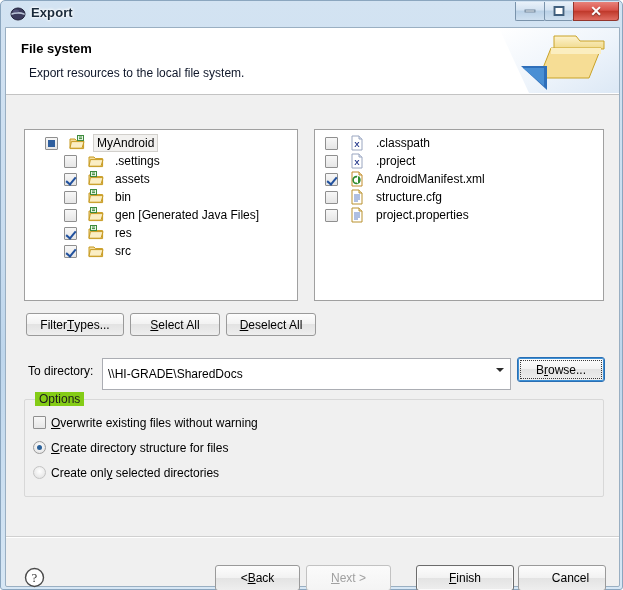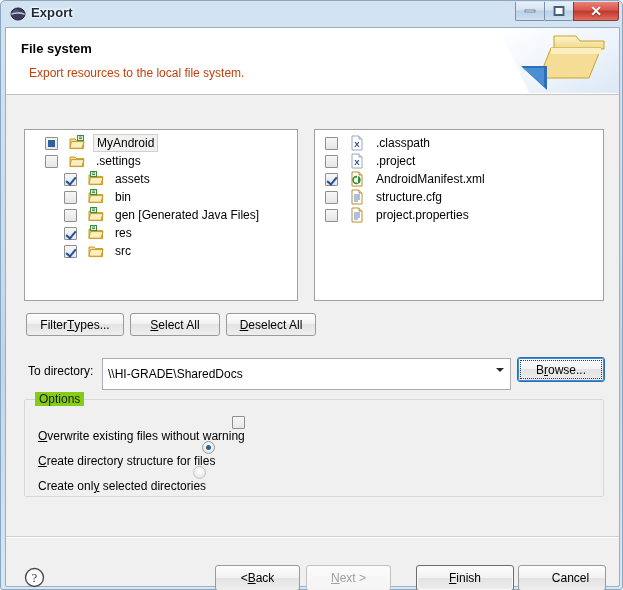--- a/index.html
+++ b/index.html
@@ -90,21 +90,21 @@
     background: #ffffff;
     border-bottom: 1px solid #c3c3c3;
     overflow: hidden;
   }
   .banner-title {
     position: absolute; left: 15px; top: 13px;
     font-size: 13px; font-weight: bold; color: #000;
   }
   .banner-sub {
     position: absolute; left: 23px; top: 38px;
-    font-size: 12px; color: #c2410c;
+    font-size: 12px; color: #0f172a;
   }
   .banner-art {
     position: absolute; right: 0; top: 0; width: 120px; height: 65px;
   }
 
   
   .body { position: absolute; left: 0; top: 67px; right: 0; bottom: 0; }
 
   
   .panel {
@@ -219,21 +219,21 @@
     position: absolute; left: 18px; top: 304px; width: 580px; height: 98px;
     box-sizing: border-box;
     border: 1px solid #d8d8d8;
     border-radius: 2px;
   }
   .group-title {
     position: absolute; left: 10px; top: -8px;
     background: #84cc16; padding: 0 4px; font-size: 12px; color: #1c1c1c;
   }
   .opt {
-    position: absolute; left: 8px; display: flex; align-items: flex-end; font-size: 12px; flex-direction: column;
+    position: absolute; left: 8px; display: flex; align-items: flex-start; font-size: 12px;
   }
   #opt1 { top: 16px; } #opt2 { top: 41px; } #opt3 { top: 66px; }
   .opt .txt { margin-left: 5px; }
   .radio {
     width: 13px; height: 13px; box-sizing: border-box; border-radius: 50%;
     border: 1px solid #9b9b9b;
     background: radial-gradient(circle at 50% 40%, #ffffff 0%, #e8e8e8 70%, #dcdcdc 100%);
     position: relative; flex: 0 0 auto;
   }
   .radio.sel::after {
@@ -331,21 +331,21 @@
               <svg width="16" height="16" viewBox="0 0 16 16">
                 <path d="M1 4 h5 l1.4 1.6 h7.2 v8 H1 Z" fill="#f3dC9a" stroke="#c79a21" stroke-width="1"></path>
                 <path d="M2.4 6.6 h12.6 l-2 6.6 H1 Z" fill="#fbeec4" stroke="#c79a21" stroke-width="1"></path>
                 <rect x="8.5" y="0.5" width="6" height="5" fill="#eaf7e6" stroke="#3e8b3e"></rect>
                 <path d="M10 2h3M10 3.6h3" stroke="#3e8b3e" stroke-width="1"></path>
               </svg>
             </span>
             <span class="row-label">MyAndroid</span>
           </div>
 
-          <div class="row" style="">
+          <div class="row" style="margin-left:19px">
             <span class="cb"></span>
             <span class="ficon">
               <svg width="16" height="16" viewBox="0 0 16 16">
                 <path d="M1 4 h5 l1.4 1.6 h7.2 v8 H1 Z" fill="#f3dC9a" stroke="#c79a21" stroke-width="1"></path>
                 <path d="M2.4 6.6 h12.6 l-2 6.6 H1 Z" fill="#fbeec4" stroke="#c79a21" stroke-width="1"></path>
               </svg>
             </span>
             <span class="row-label">.settings</span>
           </div>
 

